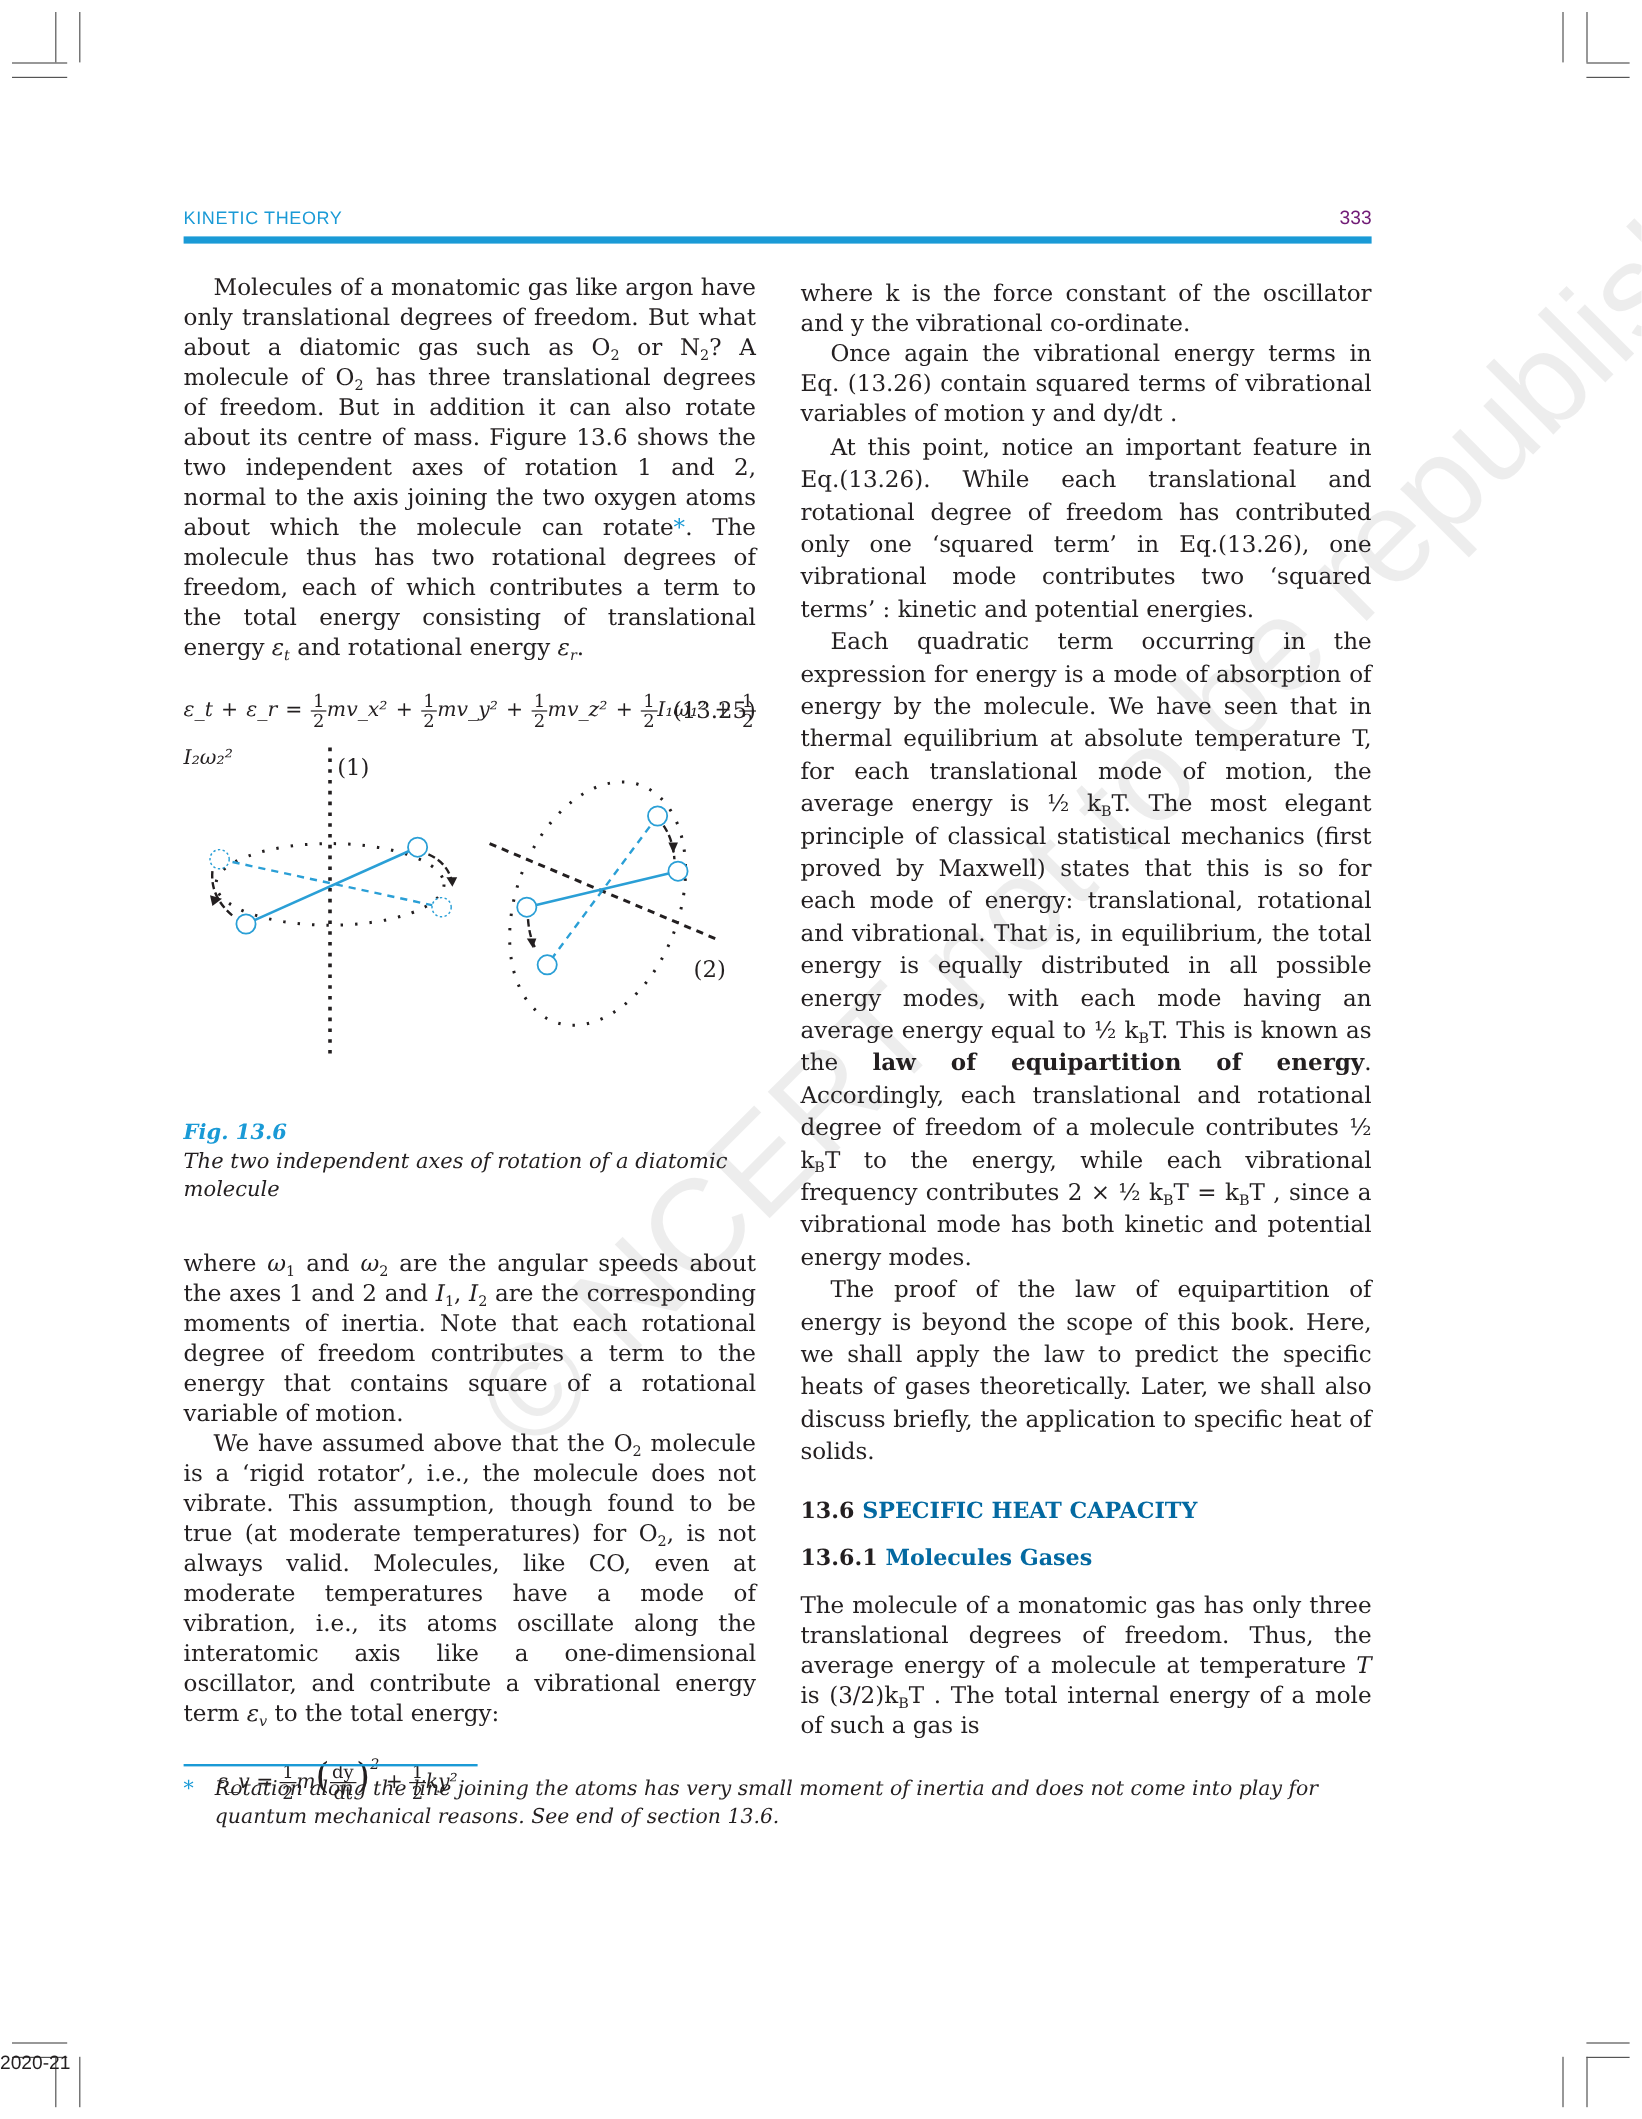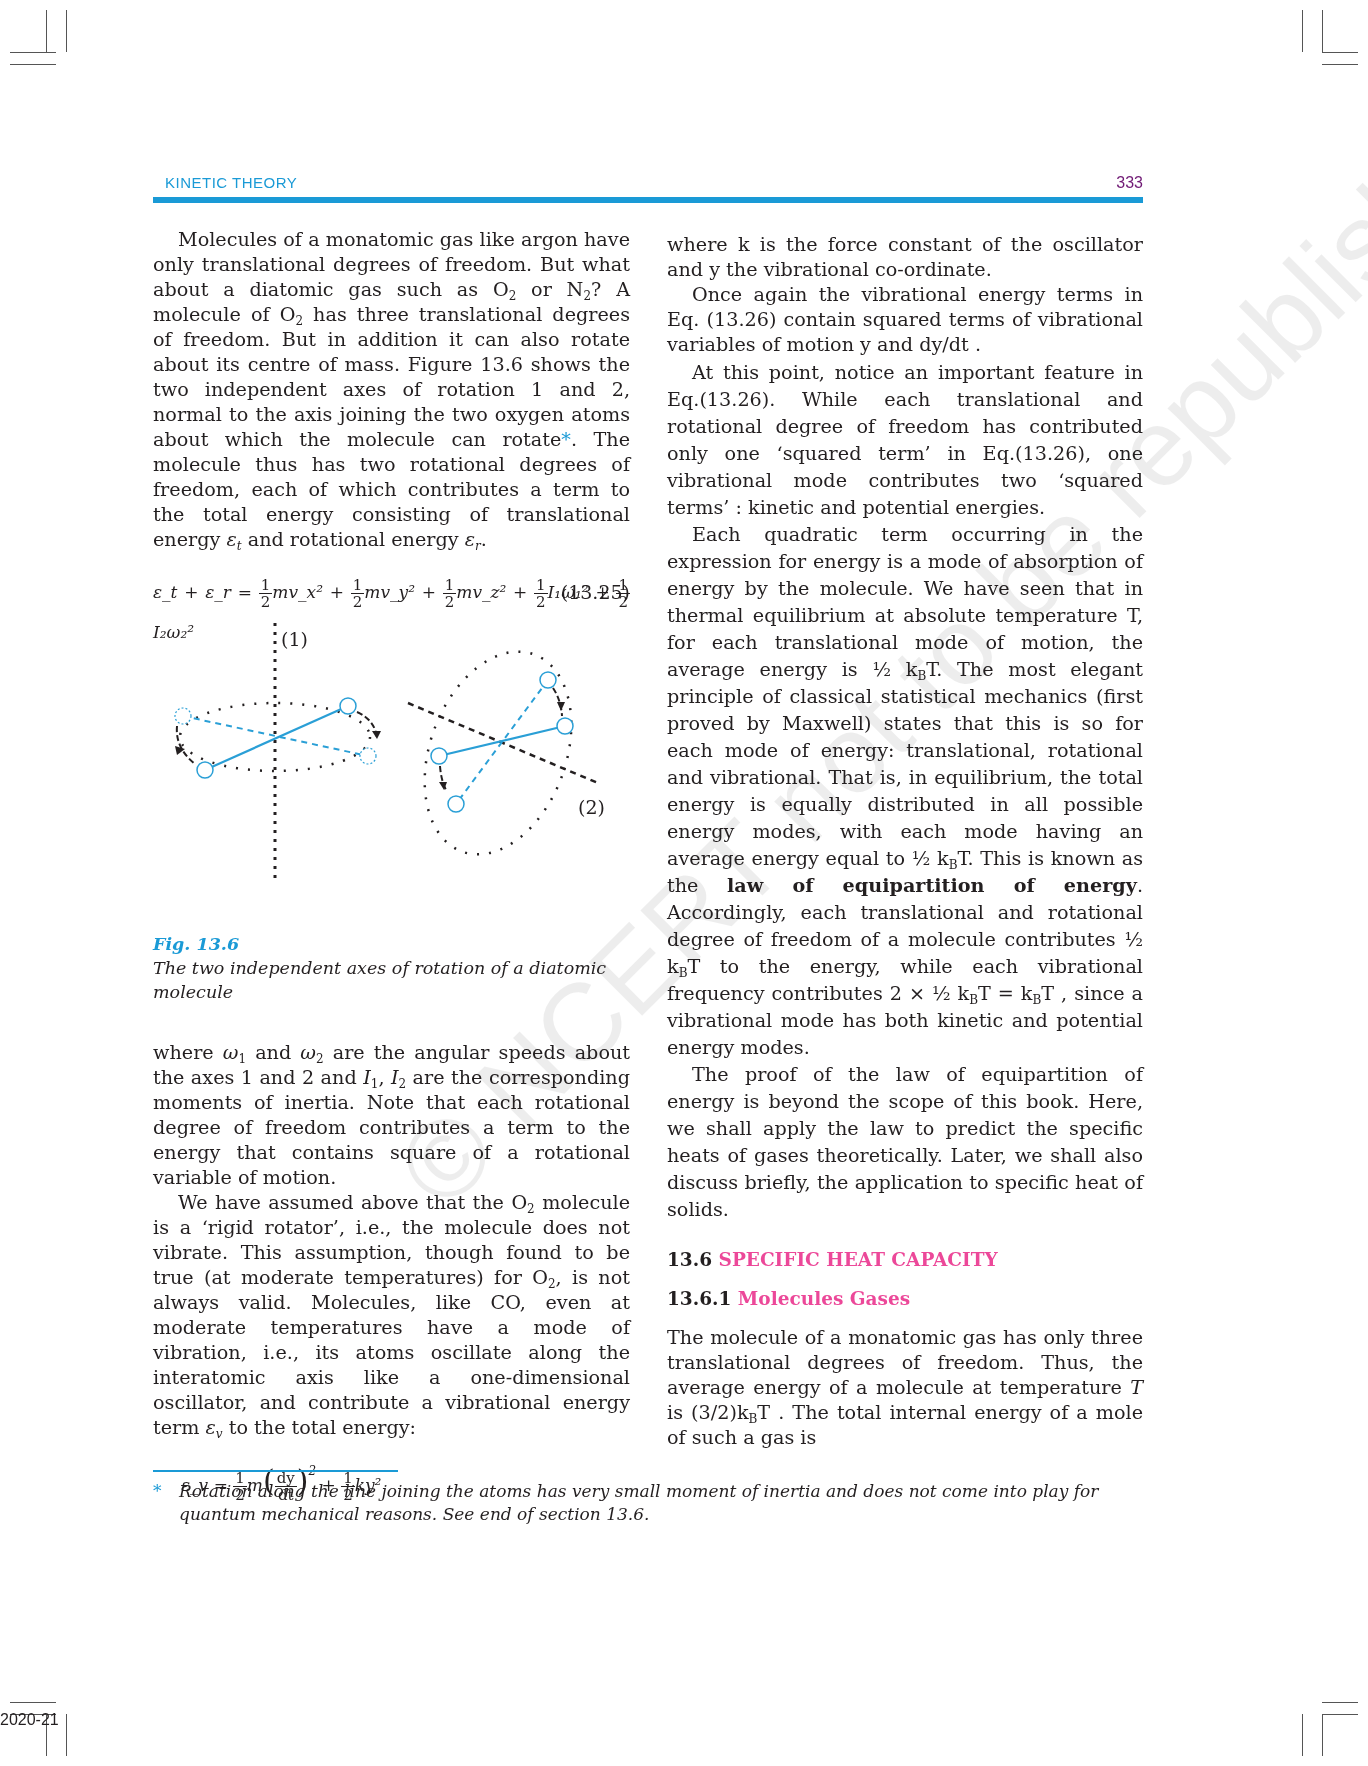--- a/index.html
+++ b/index.html
@@ -1,21 +1,21 @@
 <!DOCTYPE html>
 <html><head>
 <meta charset="utf-8">
 <style>
   html, body { margin: 0; padding: 0; background: #ffffff; }
   body { width: 1368px; height: 1766px; position: relative; overflow: hidden;
          font-family: "DejaVu Serif", serif; color: #231f20; }
   .crop { position: absolute; background: #555; }
   .header { position: absolute; left: 153px; top: 172px; width: 990px; height: 30px; }
   .header .running { position: absolute; left: 0; top: 2px; font-family: "Liberation Sans", sans-serif;
-                     font-size: 15px; color: #1a9ad6; letter-spacing: 0.5px; margin-left: 12px; }
+                     font-size: 15px; color: #1a9ad6; letter-spacing: 0.5px; }
   .header .pageno { position: absolute; right: 0; top: 2px; font-family: "Liberation Sans", sans-serif;
                     font-size: 16px; color: #701a75; }
   .header .rule { position: absolute; left: 0; right: 0; top: 25px; height: 6px; background: #1a9ad6; }
   .col { position: absolute; font-size: 19.2px; line-height: 25px; text-align: justify; }
   .col.left { left: 153px; top: 227px; width: 477px; }
   .col.right { left: 667px; top: 232px; width: 476px; }
   p { margin: 0; }
   .indent { text-indent: 25px; }
   sub { font-size: 12px; vertical-align: -4px; line-height: 0; }
   sup { font-size: 12px; vertical-align: 7px; line-height: 0; }
@@ -25,21 +25,21 @@
   .eqno { position: absolute; right: 0; top: 0; font-style: normal; font-size: 19px; }
   .frac { display: inline-block; vertical-align: middle; text-align: center; font-style: normal; font-size: 15px; line-height: 16px; }
   .frac .n { display: block; border-bottom: 1px solid #231f20; padding: 0 2px; }
   .frac .d { display: block; }
   .fig { position: relative; width: 477px; height: 290px; margin-top: 6px; }
   .caption { margin-top: 24px; font-size: 17.5px; line-height: 24px; display: flex; flex-direction: column; }
   .caption .lbl { color: #1a9ad6; font-weight: bold; font-style: italic; width: 105px; flex-shrink: 0; }
   .caption .txt { font-style: italic; text-align: left; }
   h3 { font-family: "DejaVu Serif", serif; font-size: 18.5px; margin: 0; font-weight: bold; }
   h3 .num { color: #231f20; }
-  h3 .ttl { color: #ec4899; }
+  h3 .ttl { color: #0369a1; }
   .footnote-rule { position: absolute; left: 153px; top: 1470px; width: 245px; height: 2px; background: #1a9ad6; }
   .footnote { position: absolute; left: 153px; top: 1480px; width: 990px; font-style: italic; font-size: 17px; line-height: 23px; display: flex; }
   .footnote .star { color: #1a9ad6; width: 26px; flex-shrink: 0; font-style: normal; }
   .footer { position: absolute; left: 0; width: 1368px; top: 1711px; text-align: left;
             font-family: "Liberation Sans", sans-serif; font-size: 16px; color: #231f20; }
   .watermark { position: absolute; left: 300px; top: 840px; width: 800px; transform: rotate(-45deg);
                font-family: "Liberation Sans", sans-serif; font-size: 110px; color: rgba(0,0,0,0.07);
                pointer-events: none; white-space: nowrap; }
   b.bold { font-weight: bold; }
 </style>

